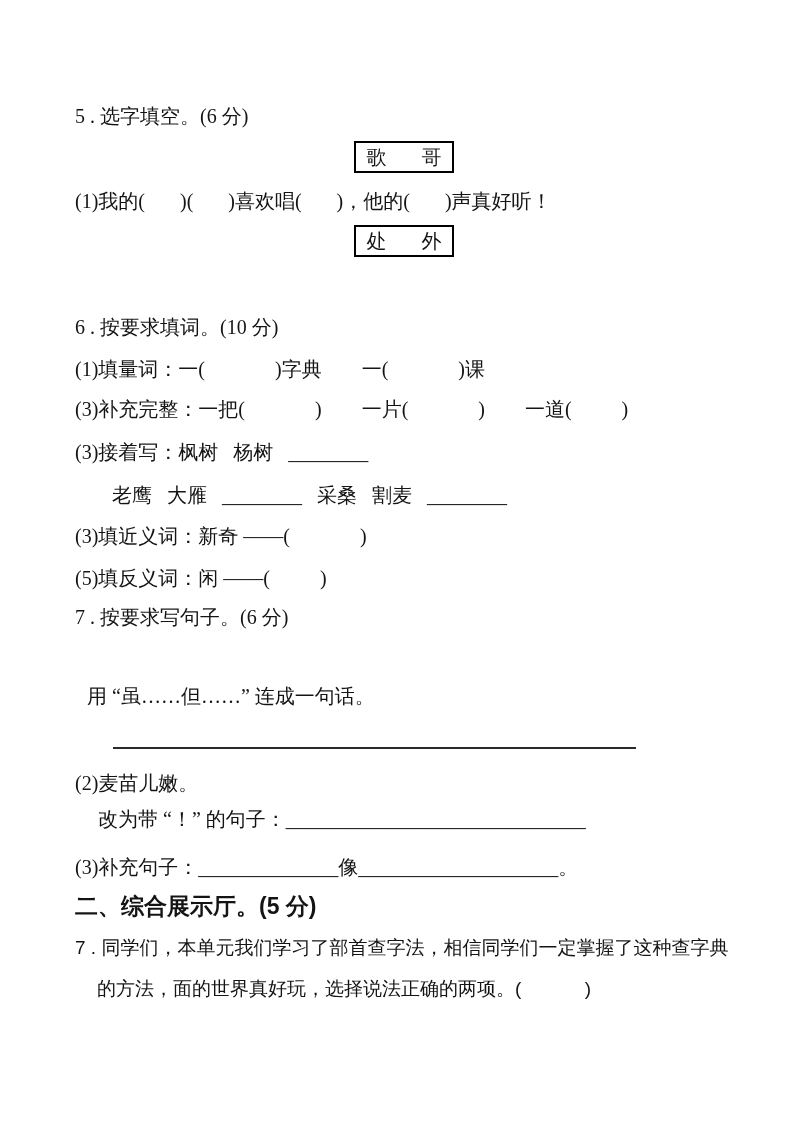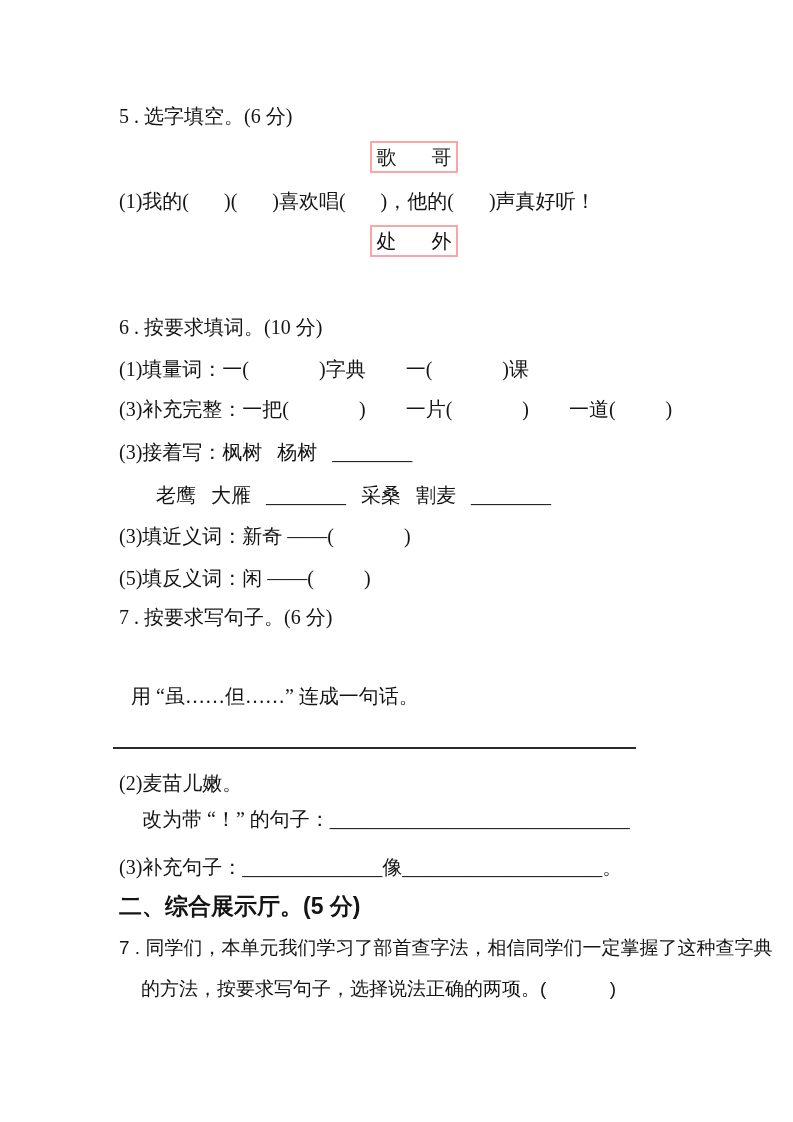--- a/index.html
+++ b/index.html
@@ -10,34 +10,32 @@
     background:#ffffff;
     color:#141414;
     font-family:"Liberation Serif","DejaVu Serif",serif;
     overflow:hidden;
   }
   .ln{
     position:absolute;
     white-space:pre;
     font-size:20px;
     line-height:24px;
-    margin-left:44px;
   }
   .wordbox{
     position:absolute;
-    width:88px;
+    width:100px;
     height:32px;
-    border:2px solid #fca5a5;
+    border:2px solid #000000;
     box-sizing:border-box;
     display:flex;
     align-items:center;
     justify-content:center;
     white-space:pre;
     font-size:20px;
-    margin-left:16px;
   }
   .rule{
     position:absolute;
     height:21px;
     border-bottom:2px solid #2a2a2a;
   }
   .sans{
     font-family:"Liberation Sans","DejaVu Sans",sans-serif;
     font-size:19px;
     line-height:24px;
@@ -69,15 +67,15 @@
   <div class="ln" style="left:75px;top:605px">7 . 按要求写句子。(6 分)</div>
   <div class="ln" style="left:87px;top:684px">用 “虽……但……” 连成一句话。</div>
   <div class="rule" style="left:113px;top:726px;width:523px"></div>
   <div class="ln" style="left:75px;top:771px">(2)麦苗儿嫩。</div>
   <div class="ln" style="left:98px;top:807px">改为带 “！” 的句子：______________________________</div>
   <div class="ln" style="left:75px;top:855px">(3)补充句子：______________像____________________。</div>
 
   <div class="ln section-head" style="left:75px;top:894px">二、综合展示厅。(5 分)</div>
 
   <div class="ln sans" style="left:75px;top:936px">7 . 同学们，本单元我们学习了部首查字法，相信同学们一定掌握了这种查字典</div>
-  <div class="ln sans" style="left:97px;top:977px">的方法，按要求写句子，选择说法正确的两项。(            )</div>
+  <div class="ln sans" style="left:97px;top:977px">的方法，面的世界真好玩，选择说法正确的两项。(            )</div>
 
 </div>
 
 </body></html>

